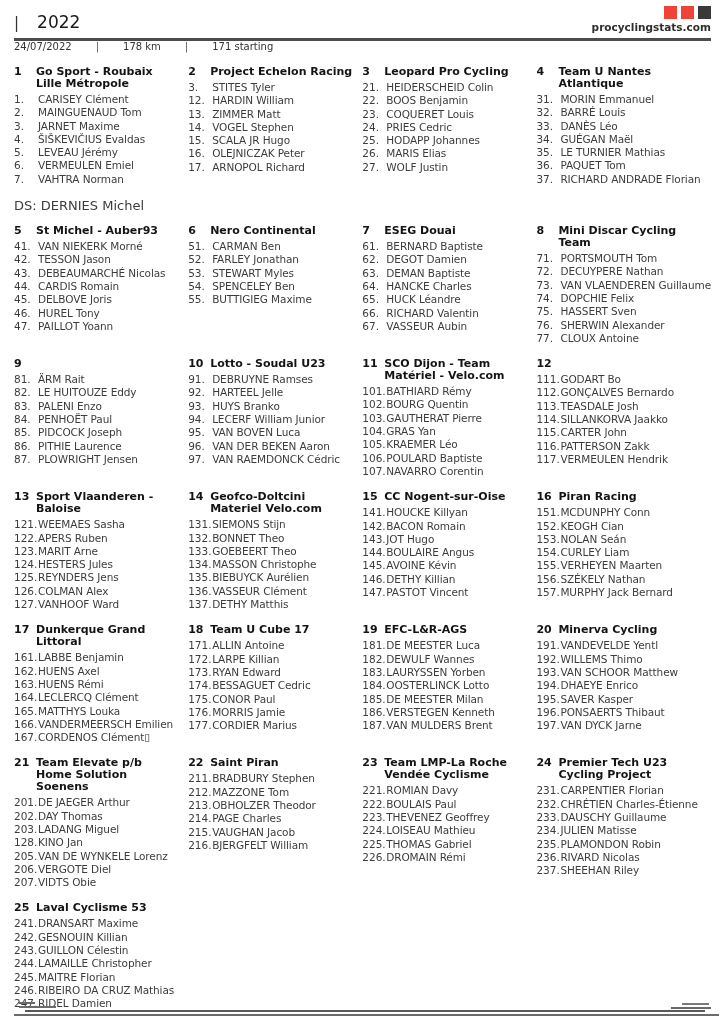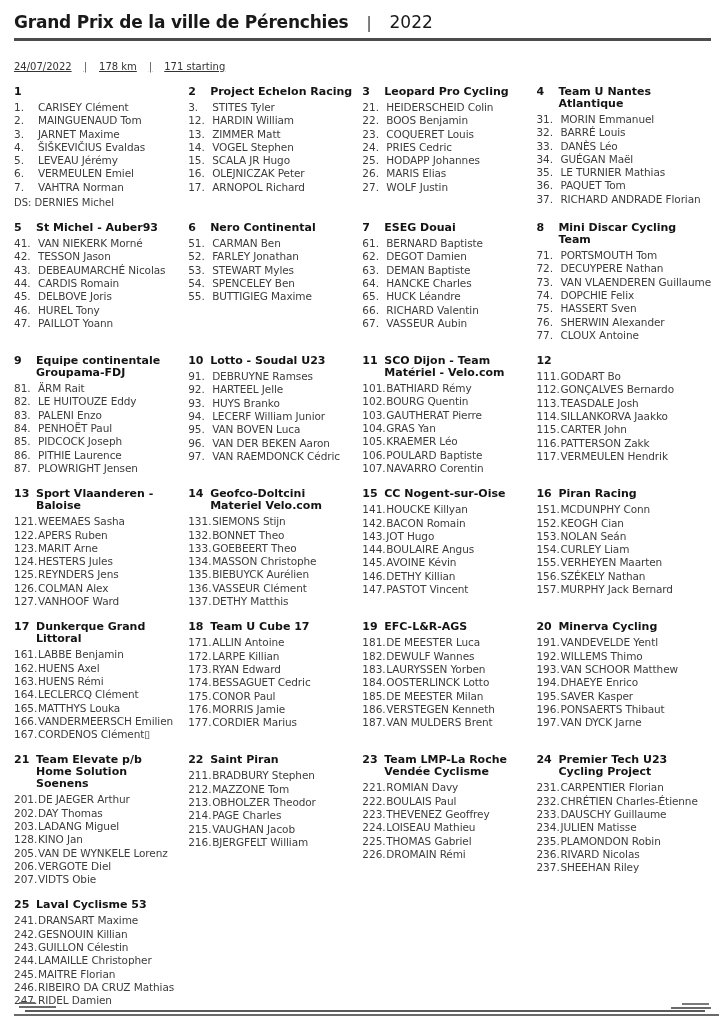--- a/index.html
+++ b/index.html
@@ -13,73 +13,81 @@
   .title { font-size:17px; font-weight:bold; color:#191919; letter-spacing:-0.2px; }
   .title-sep { font-size:15px; color:#333; }
   .year { font-size:17px; font-weight:normal; color:#191919;text-align:right; }
   .logo { position:absolute; top:6px; right:14px; text-align:right; }
   .logo-squares { display:flex; gap:4px; justify-content:flex-end; margin-bottom:2px; }
   .sq { width:13px; height:13px; display:inline-block; }
   .sq-red { background:#ef4337; }
   .sq-dark { background:#3a3a3a; }
   .logo-text { font-size:10.5px; font-weight:bold; color:#2e2e2e; }
   .rule { margin-top:6px; height:3px; background:#4c4c4c; }
-  .meta { margin-top:20px; font-size:10px; color:#333; display:flex; gap:12px; align-items:baseline;text-decoration:underline; }
+  .meta { margin-top:0; font-size:10px; color:#333; display:flex; gap:24px; align-items:baseline; }
   .meta-sep { color:#555; }
 
   
   .grid {
     margin-top:14px; padding:0 14px;
     display:grid; grid-template-columns:repeat(4, 1fr);
     column-gap:7px; row-gap:13px;
   }
   .team { font-size:10.5px; }
   .team-header { display:flex; font-size:11px; font-weight:bold; color:#141414; line-height:12px; margin-bottom:3px; }
   .team-num { flex:0 0 22px; }
   .team-name { flex:1 1 auto; }
   .riders { list-style:none; }
   .rider { display:flex; line-height:13.3px; color:#3c3c3c; }
   .rider-num { flex:0 0 24px; }
   .rider-name { flex:1 1 auto; white-space:nowrap; letter-spacing:-0.1px; }
-  .ds-line { font-size:10px; color:#3c3c3c; line-height:12px; margin-top:3px; }
+  .ds-line { font-size:13px; color:#3c3c3c; line-height:12px; margin-top:14px; }
 
   
   .f-bar { position:absolute; background:#6a6a6a; height:2px; }
   .f-l1 { left:19px; top:1002px; width:16px; }
   .f-l2 { left:19px; top:1006px; width:37px; }
   .f-r1 { right:16px; top:1003px; width:27px; background:#7a7a7a; }
   .f-r2 { right:14px; top:1007px; width:40px; }
   .f-full1 { left:25px; right:20px; top:1010px; background:#5a5a5a; }
   .f-full2 { left:14px; right:6px; top:1014px; background:#6a6a6a; }
 </style>
 </head>
 <body>
 
 <div class="page">
 
   <div class="header">
     <div class="title-row">
-      <span class="title">Grand Prix de la ville de Pérenchies</span>
       <span class="title-sep">|</span>
       <span class="year">2022</span>
+    </div>
+    <div class="logo">
+      <div class="logo-squares">
+        <span class="sq sq-red"></span>
+        <span class="sq sq-red"></span>
+        <span class="sq sq-dark"></span>
+      </div>
+      <div class="logo-text">procyclingstats.com</div>
     </div>
     <div class="rule"></div>
     <div class="meta">
       <span>24/07/2022</span>
       <span class="meta-sep">|</span>
       <span>178 km</span>
       <span class="meta-sep">|</span>
       <span>171 starting</span>
     </div>
   </div>
 
   <div class="grid" id="teams-grid">
       <div class="team">
         <div class="team-header">
           <span class="team-num">1</span>
+          <span class="team-name">Go Sport - Roubaix Lille Métropole</span>
         </div>
         <ul class="riders">
           <li class="rider">
             <span class="rider-num">1.</span>
             <span class="rider-name">CARISEY Clément</span>
           </li>
           <li class="rider">
             <span class="rider-num">2.</span>
             <span class="rider-name">MAINGUENAUD Tom</span>
           </li>
@@ -346,21 +354,20 @@
           </li>
           <li class="rider">
             <span class="rider-num">77.</span>
             <span class="rider-name">CLOUX Antoine</span>
           </li>
         </ul>
       </div>
       <div class="team">
         <div class="team-header">
           <span class="team-num">9</span>
-          <span class="team-name">Equipe continentale Groupama-FDJ</span>
         </div>
         <ul class="riders">
           <li class="rider">
             <span class="rider-num">81.</span>
             <span class="rider-name">ÄRM Rait</span>
           </li>
           <li class="rider">
             <span class="rider-num">82.</span>
             <span class="rider-name">LE HUITOUZE Eddy</span>
           </li>

